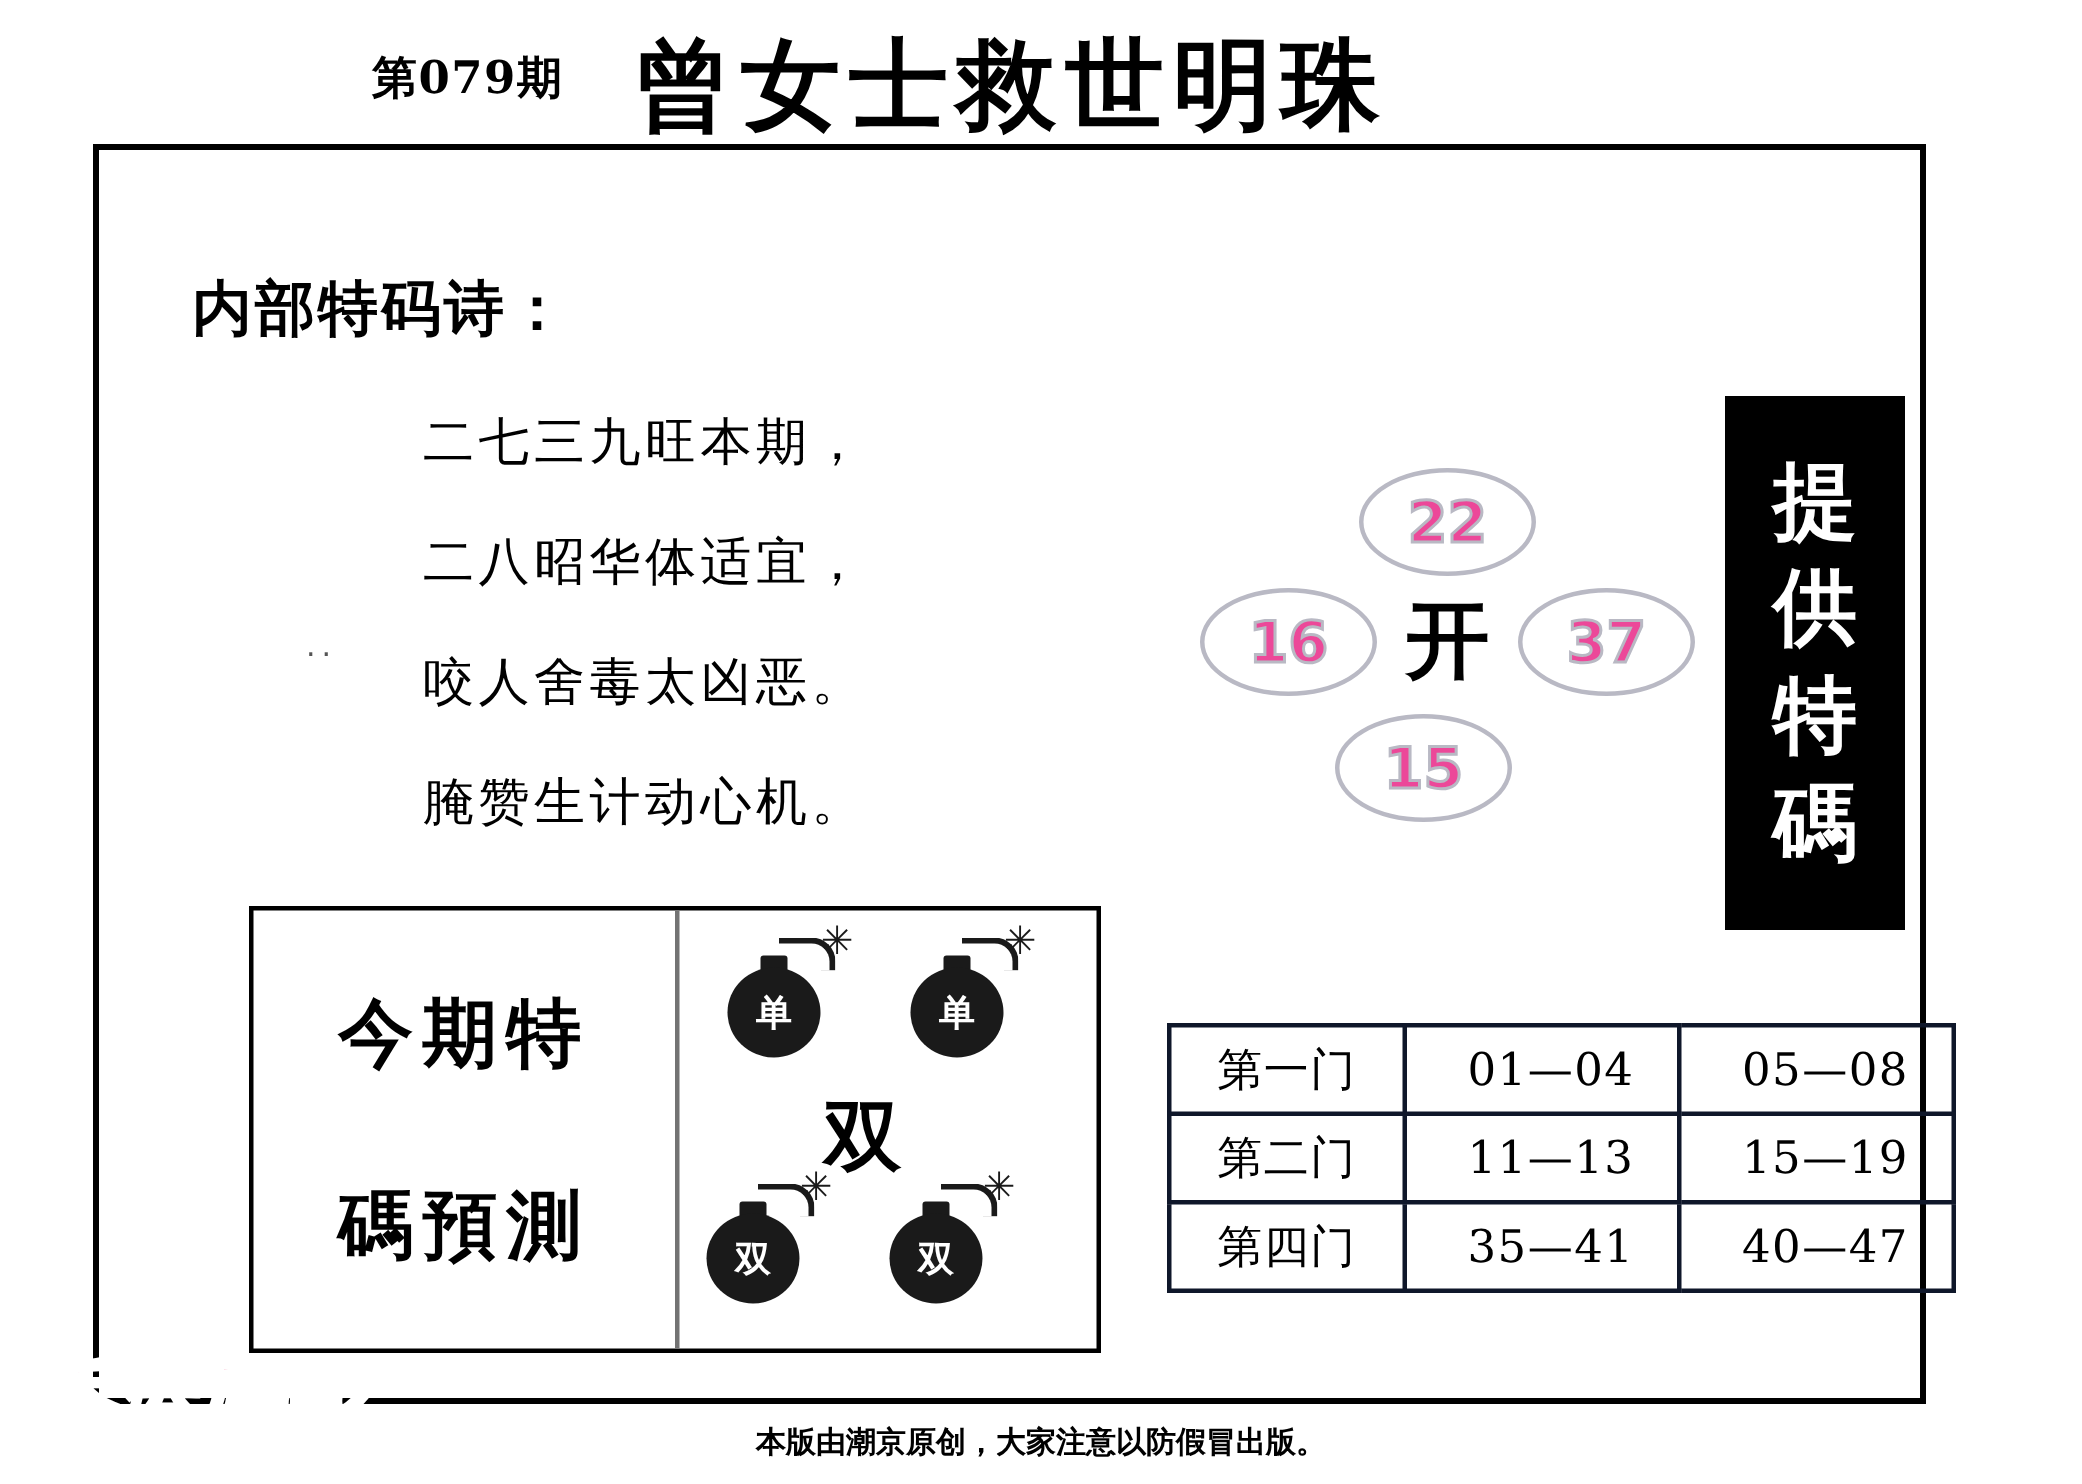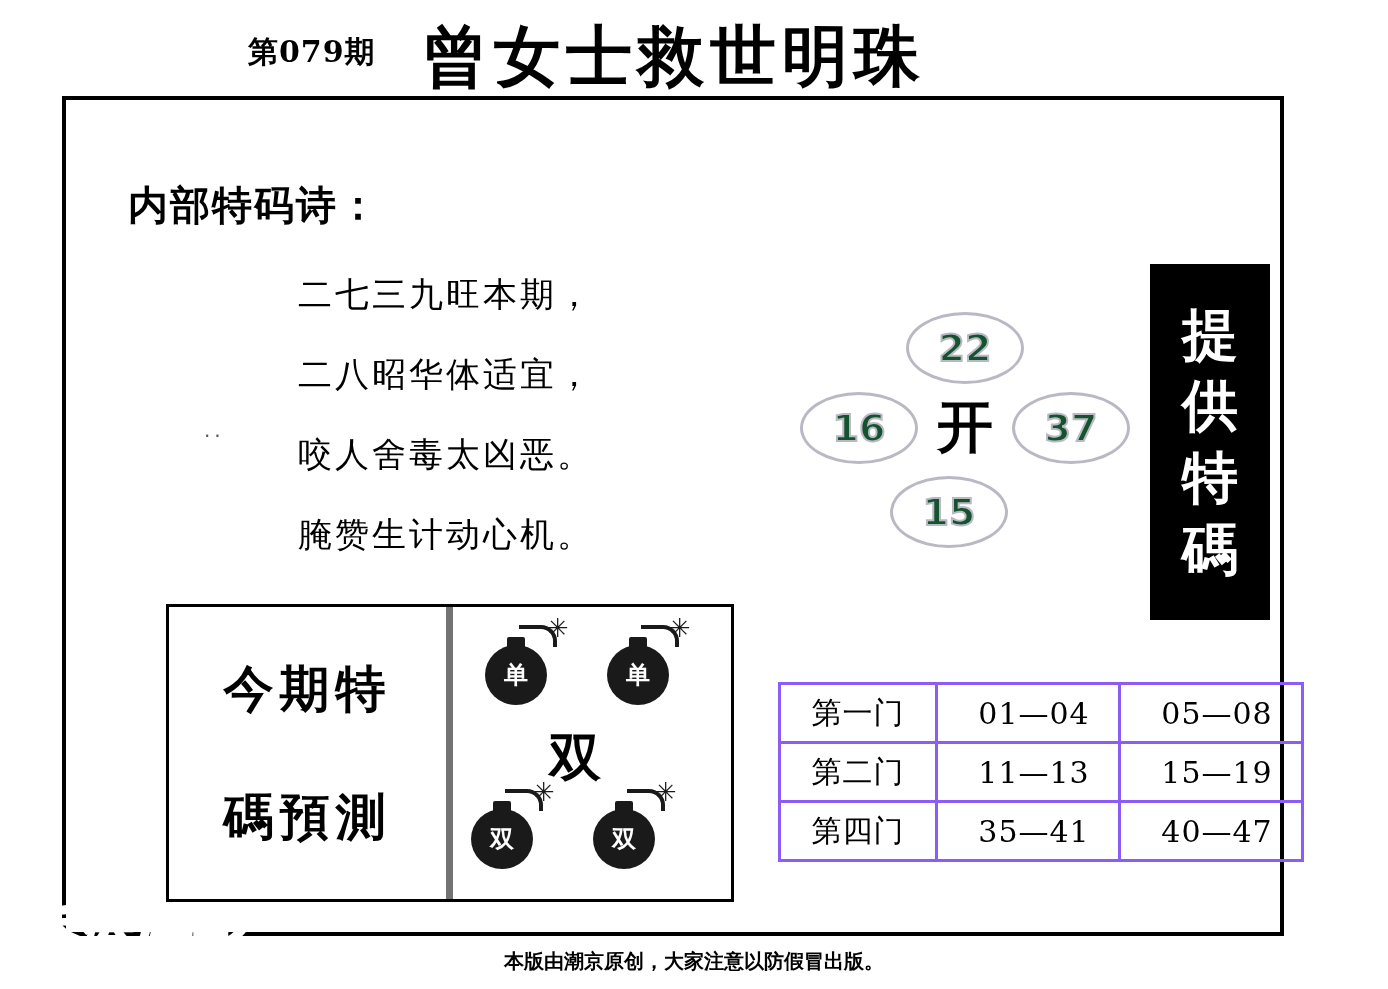--- a/index.html
+++ b/index.html
@@ -64,21 +64,20 @@
     left: 282px;
     top: 272px;
     width: 420px;
   }
   .poem-line {
     font-size: 34px;
     font-family: Liberation Serif, serif;
     letter-spacing: 3px;
     margin-bottom: 34px;
     white-space: nowrap;
-    margin-left: 16px;
   }
   .dots {
     position: absolute;
     left: 204px;
     top: 418px;
     font-size: 20px;
     color: #555;
     letter-spacing: 4px;
   }
 
@@ -95,21 +94,21 @@
     width: 118px;
     height: 72px;
     border: 3px solid #b9b9c4;
     border-radius: 50%;
     box-sizing: border-box;
     display: flex;
     align-items: center;
     justify-content: center;
     font-size: 38px;
     font-weight: bold;
-    color: #14532d;
+    color: #ec4899;
     font-family: "DejaVu Sans", "Liberation Sans", sans-serif;
     -webkit-text-stroke: 2px #b9b9c4;
     background: #fff;
   }
   .ball-top    { left: 116px; top: 12px; }
   .ball-left   { left: 10px;  top: 92px; }
   .ball-right  { left: 222px; top: 92px; }
   .ball-bottom { left: 100px; top: 176px; }
   .kai {
     position: absolute;
@@ -154,21 +153,21 @@
     left: 166px;
     top: 604px;
     width: 568px;
     height: 298px;
     border: 3px solid #000;
     box-sizing: border-box;
     display: flex;
   }
   .predict-left {
     width: 284px;
-    border-right: 7px solid #737373;
+    border-right: 3px solid #737373;
     box-sizing: border-box;
     display: flex;
     flex-direction: column;
     align-items: center;
     justify-content: space-around;
     padding: 18px 0;
   }
   .predict-left span {
     font-size: 50px;
     font-weight: bold;
@@ -247,21 +246,21 @@
   }
 
   
   .gate-table {
     position: absolute;
     left: 778px;
     top: 682px;
     border-collapse: collapse;
   }
   .gate-table td {
-    border: 3px solid #8b5cf6;
+    border: 3px solid #0f172a;
     height: 56px;
     font-size: 30px;
     font-family: "DejaVu Serif", "Liberation Serif", serif;
     text-align: center;
     padding: 0 12px;
     letter-spacing: 1px;
   }
   .gate-table td.gate-name { width: 130px; font-weight: normal; }
   .gate-table td.gate-range { width: 144px; padding-left: 24px; }
 

